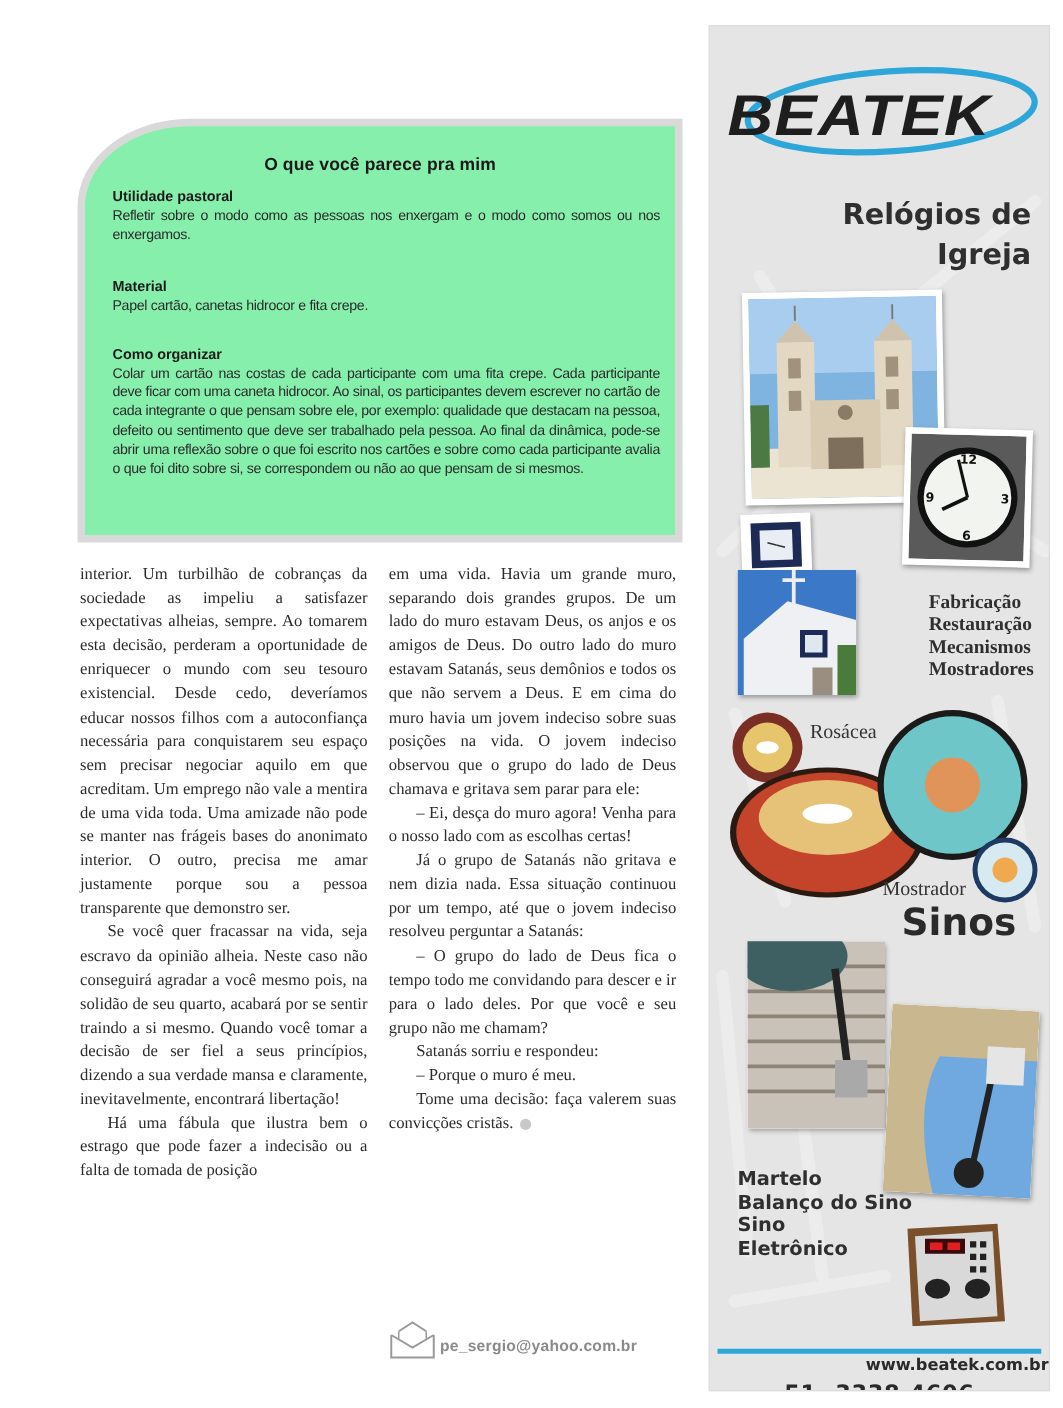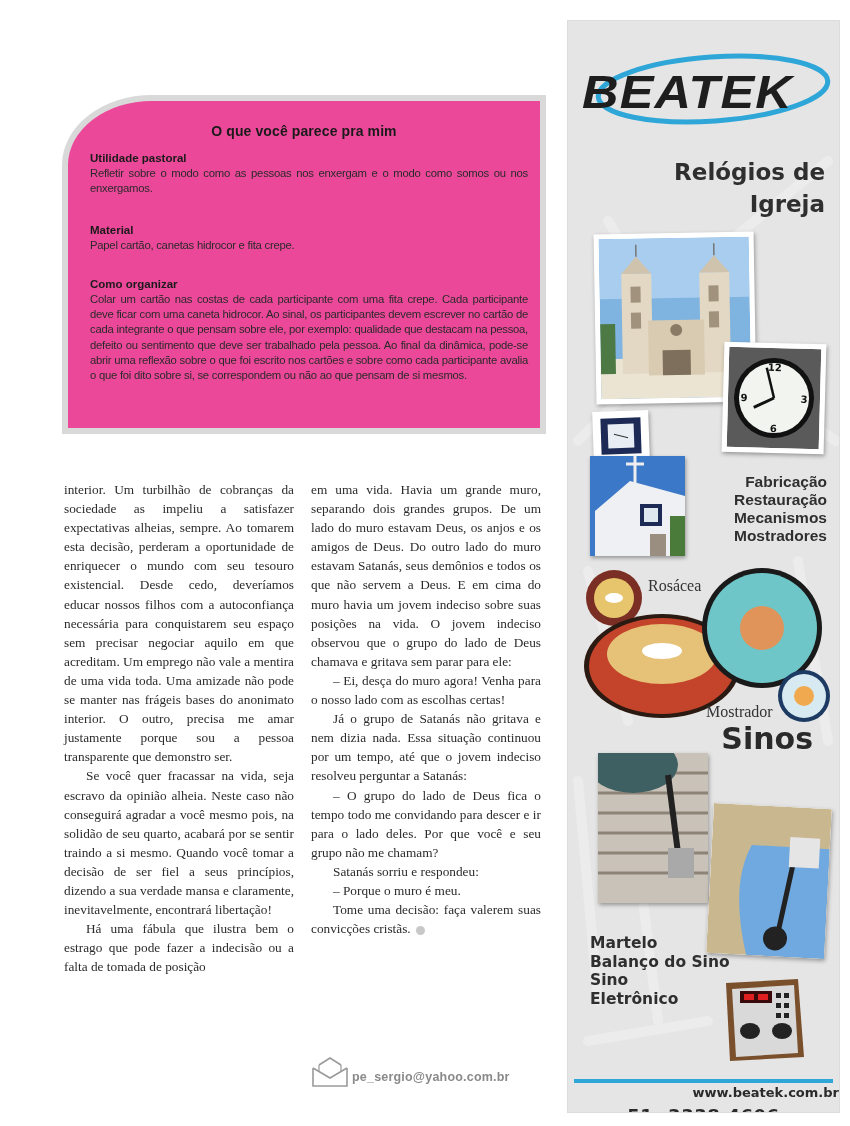--- a/index.html
+++ b/index.html
@@ -8,21 +8,21 @@
     background: #ffffff;
     font-family: "Liberation Serif", serif;
     color: #2b2b2b;
   }
 
   
   .dyn-box {
     position: absolute; left: 62px; top: 95px; width: 472px; height: 327px;
     border: 6px solid #d9d9d9;
     border-top-left-radius: 90px 70px;
-    background: #ec4899;
+    background: #86efac;
     box-sizing: content-box;
   }
   .dyn-title {
     position: absolute; left: 0; right: 0; top: 22px; text-align: center;
     font-family: "Liberation Sans", sans-serif; font-weight: bold;
     font-size: 14px; color: #1a1a1a; letter-spacing: 0.1px;
   }
   .dyn-section { position: absolute; left: 22px; right: 12px; font-family: "Liberation Sans", sans-serif; }
   .dyn-section h4 {
     margin: 0; font-size: 11.5px; font-weight: bold; color: #1a1a1a; line-height: 15px;
@@ -30,21 +30,21 @@
   .dyn-section p {
     margin: 0; font-size: 11.3px; line-height: 15.2px; color: #2a2a2a;
     text-align: justify; letter-spacing: -0.25px;
   }
   .sec-1 { top: 50px; }
   .sec-2 { top: 122px; }
   .sec-3 { top: 176px; }
 
   
   .col {
-    position: absolute; top: 480px; width: 230px;
+    position: absolute; top: 449px; width: 230px;
     font-size: 13.3px; line-height: 19.1px; color: #2b2b2b;
     text-align: justify; hyphens: none;
   }
   .col p { margin: 0; }
   .col p.indent { text-indent: 22px; }
   .col-left { left: 64px; }
   .col-right { left: 311px; }
   .end-dot {
     display: inline-block; width: 9px; height: 9px; border-radius: 50%;
     background: #c8c8c8; margin-left: 5px; vertical-align: middle;
@@ -86,22 +86,22 @@
   .photo { position: absolute; background: #fff; box-shadow: 1px 2px 4px rgba(0,0,0,0.35); padding: 5px; }
   .photo-church { left: 27px; top: 212px; width: 150px; height: 160px; transform: rotate(-1deg); }
   .photo-clock  { left: 155px; top: 322px; width: 92px; height: 100px; transform: rotate(1.5deg); }
   .photo-small-clock { left: 25px; top: 390px; width: 46px; height: 40px; transform: rotate(-2deg); }
   .photo-chapel { left: 22px; top: 435px; width: 95px; height: 100px; padding: 0; }
   .photo-bell1 { left: 30px; top: 732px; width: 110px; height: 150px; padding: 0; }
   .photo-bell2 { left: 142px; top: 785px; width: 118px; height: 150px; padding: 0; transform: rotate(3deg); }
   .photo-device { left: 150px; top: 952px; width: 88px; height: 88px; padding: 0; box-shadow: none; background: none; }
 
   .service-list {
-    position: absolute; right: 12px; top: 452px; text-align: right;
-    font-family: Liberation Sans, sans-serif; font-weight: bold; color: #2f2f2f;
+    position: absolute; right: 12px; top: 452px; 
+    font-family: Liberation Serif, serif; font-weight: bold; color: #2f2f2f;
     font-size: 15.5px; line-height: 18px;
   }
   .label-small {
     position: absolute; font-family: Liberation Serif, serif; font-size: 16px; color: #333;
   }
   .label-rosacea { left: 80px; top: 556px; }
   .label-mostrador { left: 138px; top: 682px; }
   .sinos {
     position: absolute; right: 26px; top: 700px;
     font-family: "DejaVu Sans", sans-serif; font-weight: bold; font-size: 30px; color: #2a2a2a;

